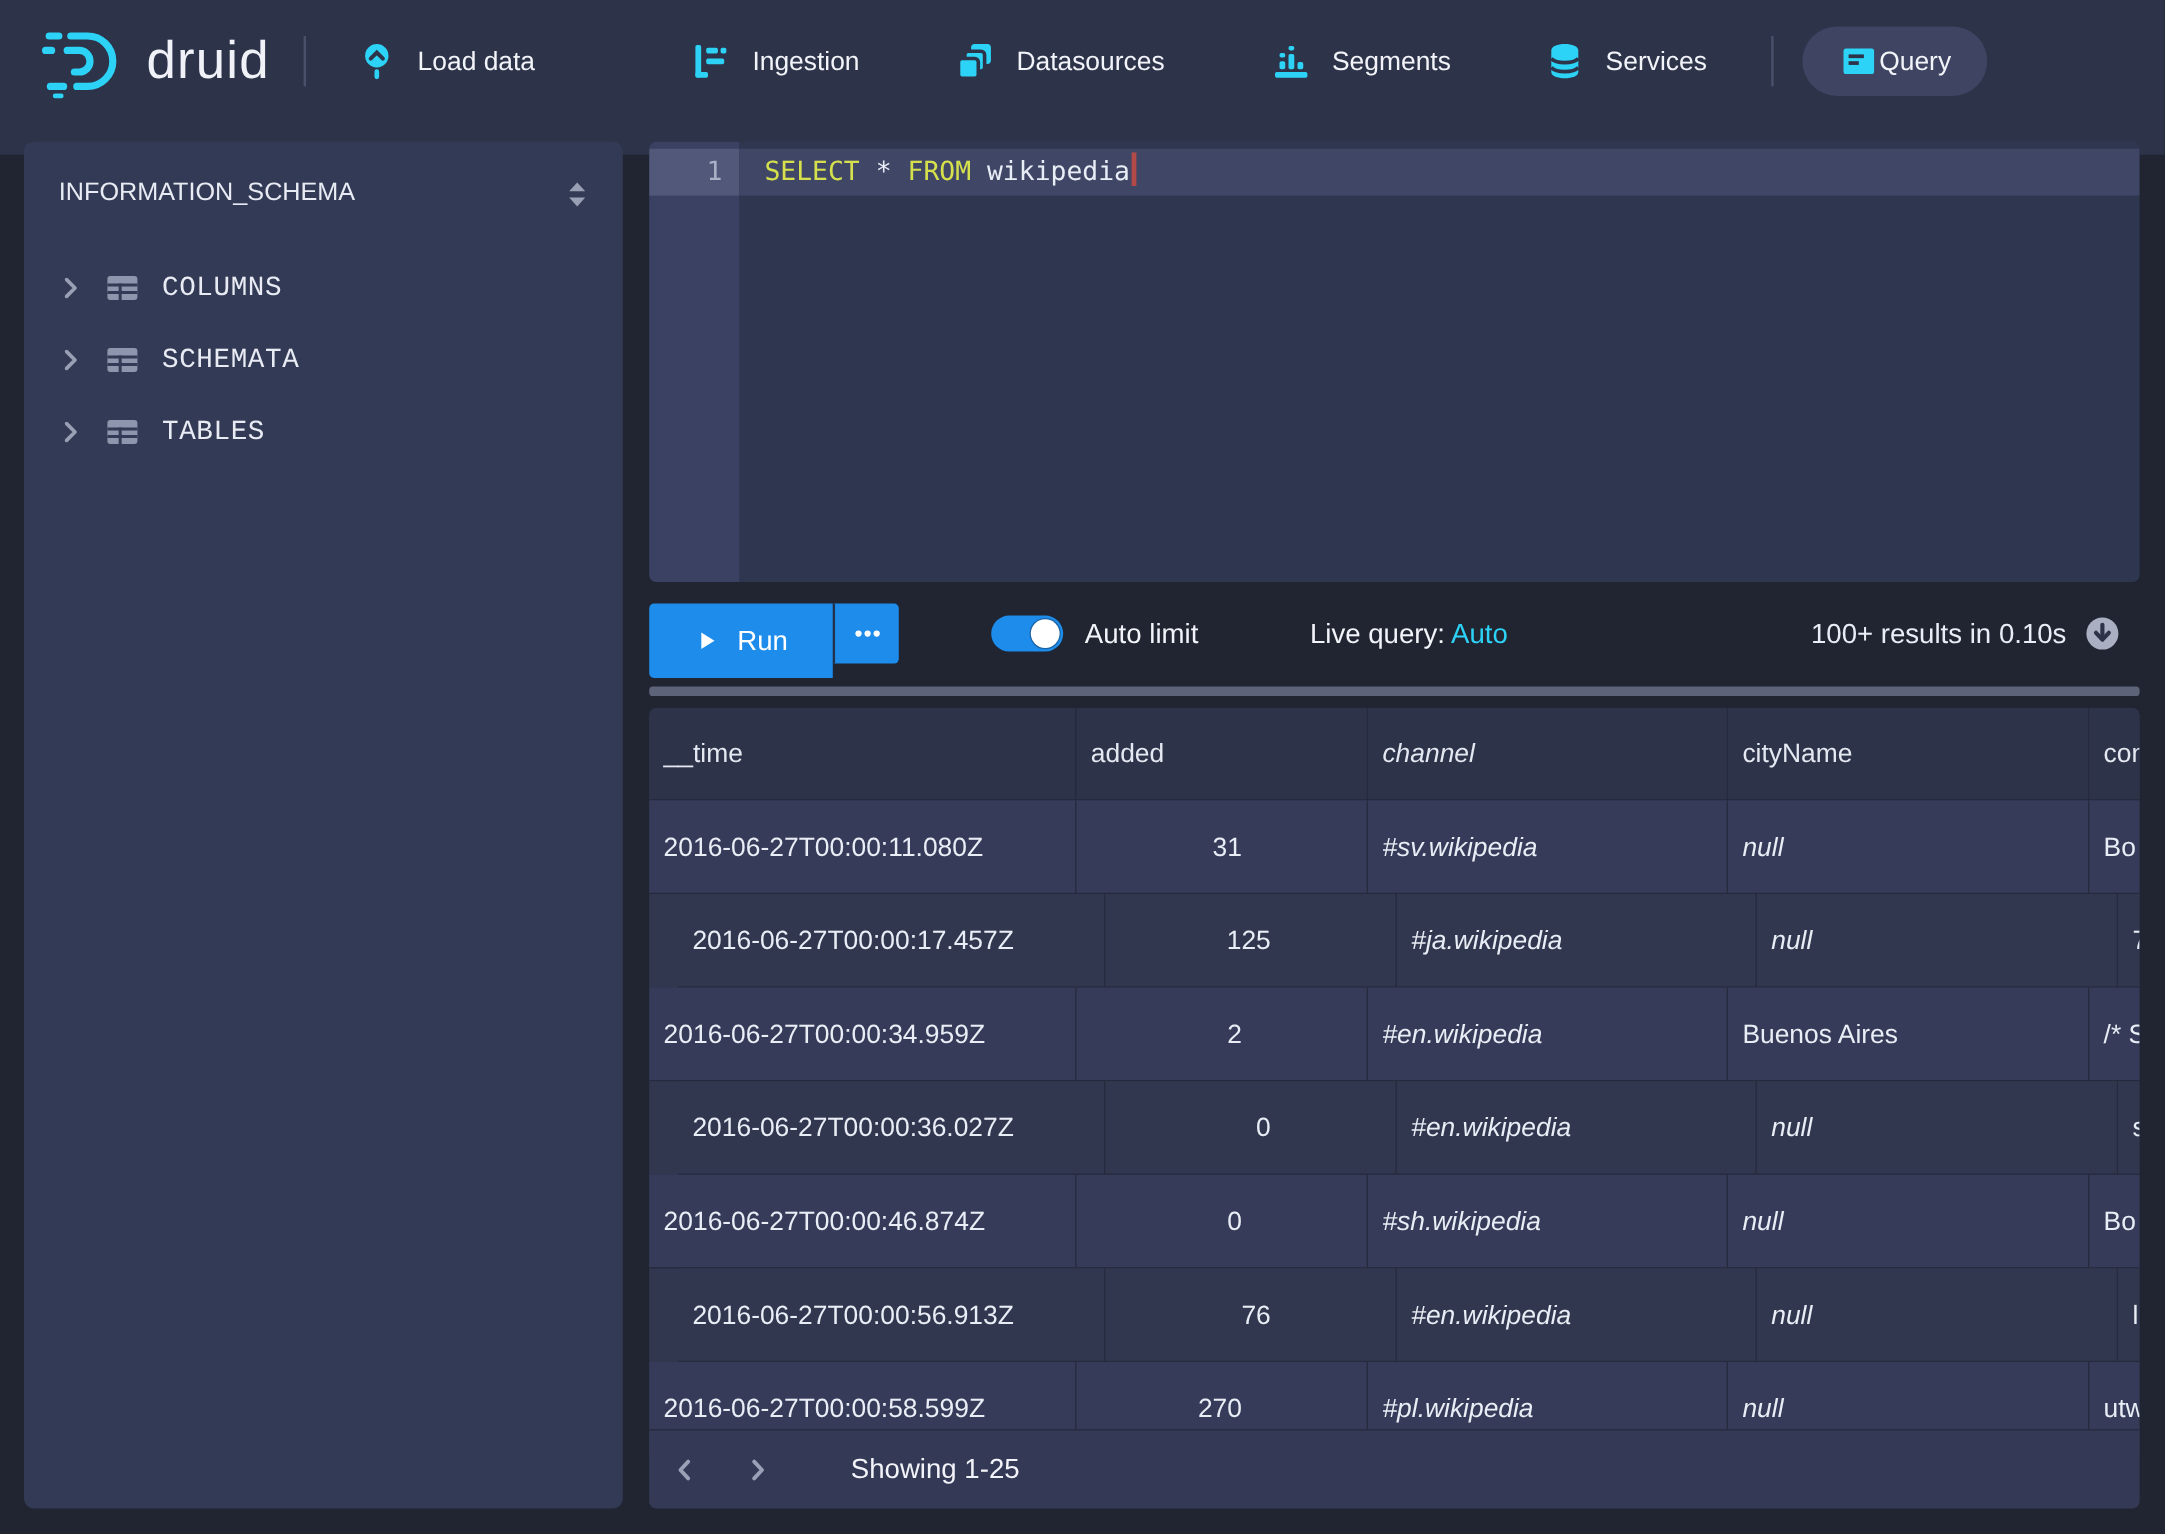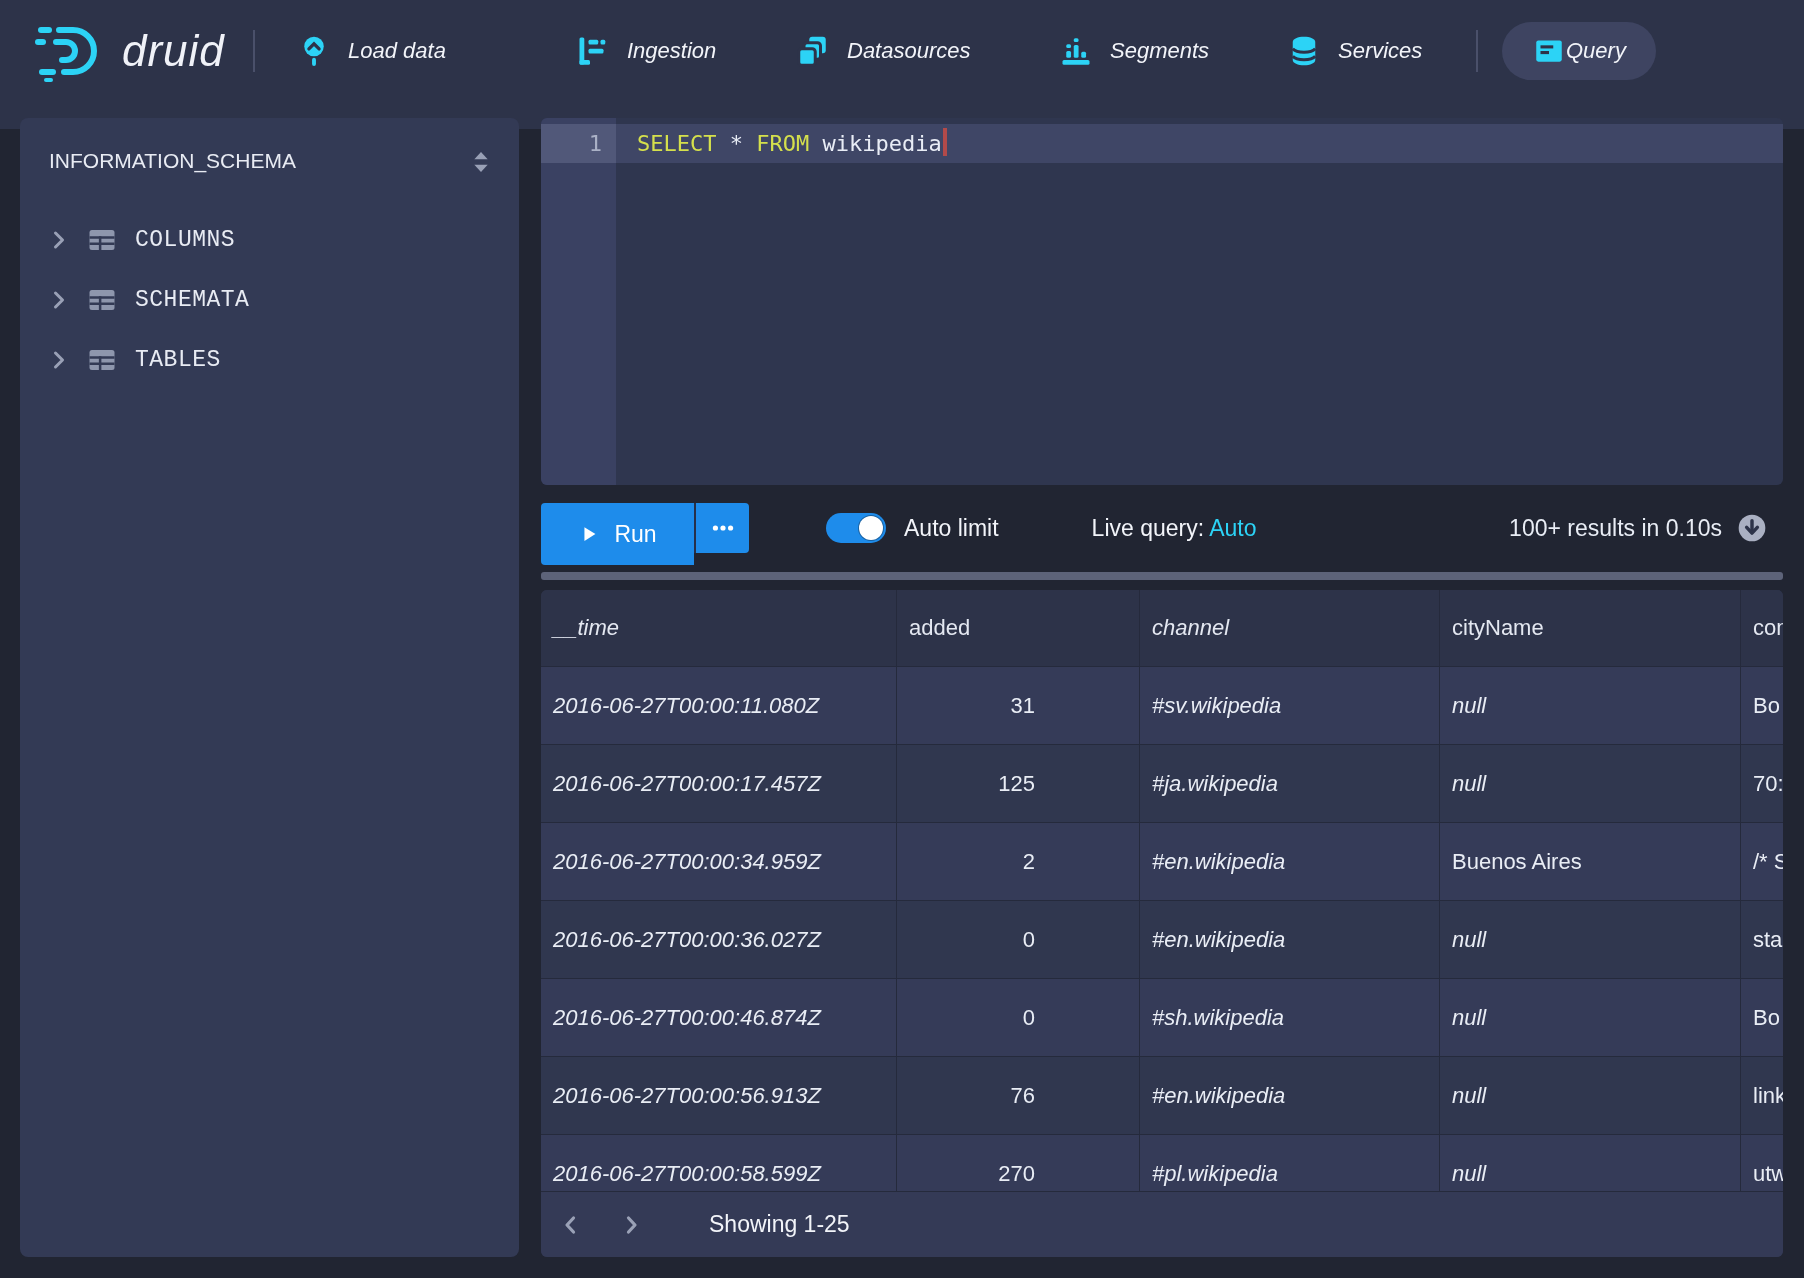--- a/index.html
+++ b/index.html
@@ -26,21 +26,21 @@
   }
   *{margin:0;padding:0;box-sizing:border-box;}
   html,body{width:1804px;height:1278px;overflow:hidden;}
   body{
     background:var(--page-bg);
     font-family:"Liberation Sans","DejaVu Sans",sans-serif;
     color:var(--txt);
     position:relative;
   }
   
-  .topnav{position:absolute;left:0;top:0;width:1804px;height:129px;background:var(--nav-bg);font-style:italic;}
+  .topnav{position:absolute;left:0;top:0;width:1804px;height:129px;background:var(--nav-bg);}
   .logo{position:absolute;left:34px;top:0;height:101px;display:flex;align-items:center;gap:14px;}
   .logo-text{font-size:44px;font-weight:400;color:#f0f2f8;letter-spacing:1px;}
   .nav-sep{position:absolute;top:30px;width:2px;height:42px;background:#4a506a;}
   .nav-item{position:absolute;top:0;height:101px;display:flex;align-items:center;gap:16px;cursor:pointer;}
   .nav-item .lbl{font-size:22px;color:var(--txt);}
   .query-pill{position:absolute;left:1502px;top:22px;height:58px;border-radius:29px;background:#3e4461;
     display:flex;align-items:center;padding:0 30px;cursor:pointer;}
   .query-pill .lbl{font-size:22px;color:var(--txt);}
   
   .sidebar{position:absolute;left:20px;top:118px;width:499px;height:1139px;background:var(--panel-bg);border-radius:8px;}
@@ -82,26 +82,26 @@
   
   .splitter{position:absolute;left:541px;top:572px;width:1242px;height:8px;background:var(--splitter);border-radius:3px;cursor:row-resize;}
   
   .results{position:absolute;left:541px;top:590px;width:1242px;height:667px;background:var(--row-dark);
     border-radius:6px;overflow:hidden;}
   .thead{display:flex;height:77px;background:var(--header-bg);border-bottom:1px solid var(--grid-border);}
   .hcell{display:flex;align-items:center;padding-left:12px;font-size:22px;color:#e4e8f1;
     border-right:1px solid var(--grid-border);white-space:nowrap;overflow:hidden;cursor:pointer;}
   .trow{display:flex;height:78px;border-bottom:1px solid var(--grid-border);}
   .trow.r-light{background:var(--row-light);}
-  .trow.r-dark{background:var(--row-dark);}
+  .trow.r-dark{background:var(--row-dark);margin-left:24px;}
   .tcell{display:flex;align-items:center;padding-left:12px;font-size:22px;color:var(--txt-cell);
     border-right:1px solid var(--grid-border);white-space:nowrap;overflow:hidden;}
   .tcell.null{font-style:italic;}
   .tcell.num{justify-content:flex-end;padding-right:104px;padding-left:0;}
-  .c0{width:356px;min-width:356px;font-style:italic;}
+  .c0{width:356px;min-width:356px;}
   .c1{width:243px;min-width:243px;}
   .c2{width:300px;min-width:300px;font-style:italic;}
   .c3{width:301px;min-width:301px;}
   .c4{flex:1;min-width:0;border-right:none;}
   .tfoot{position:absolute;left:0;bottom:0;width:100%;height:66px;background:var(--footer-bg);
     border-top:1px solid var(--grid-border);display:flex;align-items:center;}
   .pg-btn{width:60px;height:66px;border:none;background:transparent;cursor:pointer;display:flex;align-items:center;justify-content:center;}
   .showing{margin-left:48px;font-size:23px;color:var(--txt);}
   svg{display:block;}
 </style>

